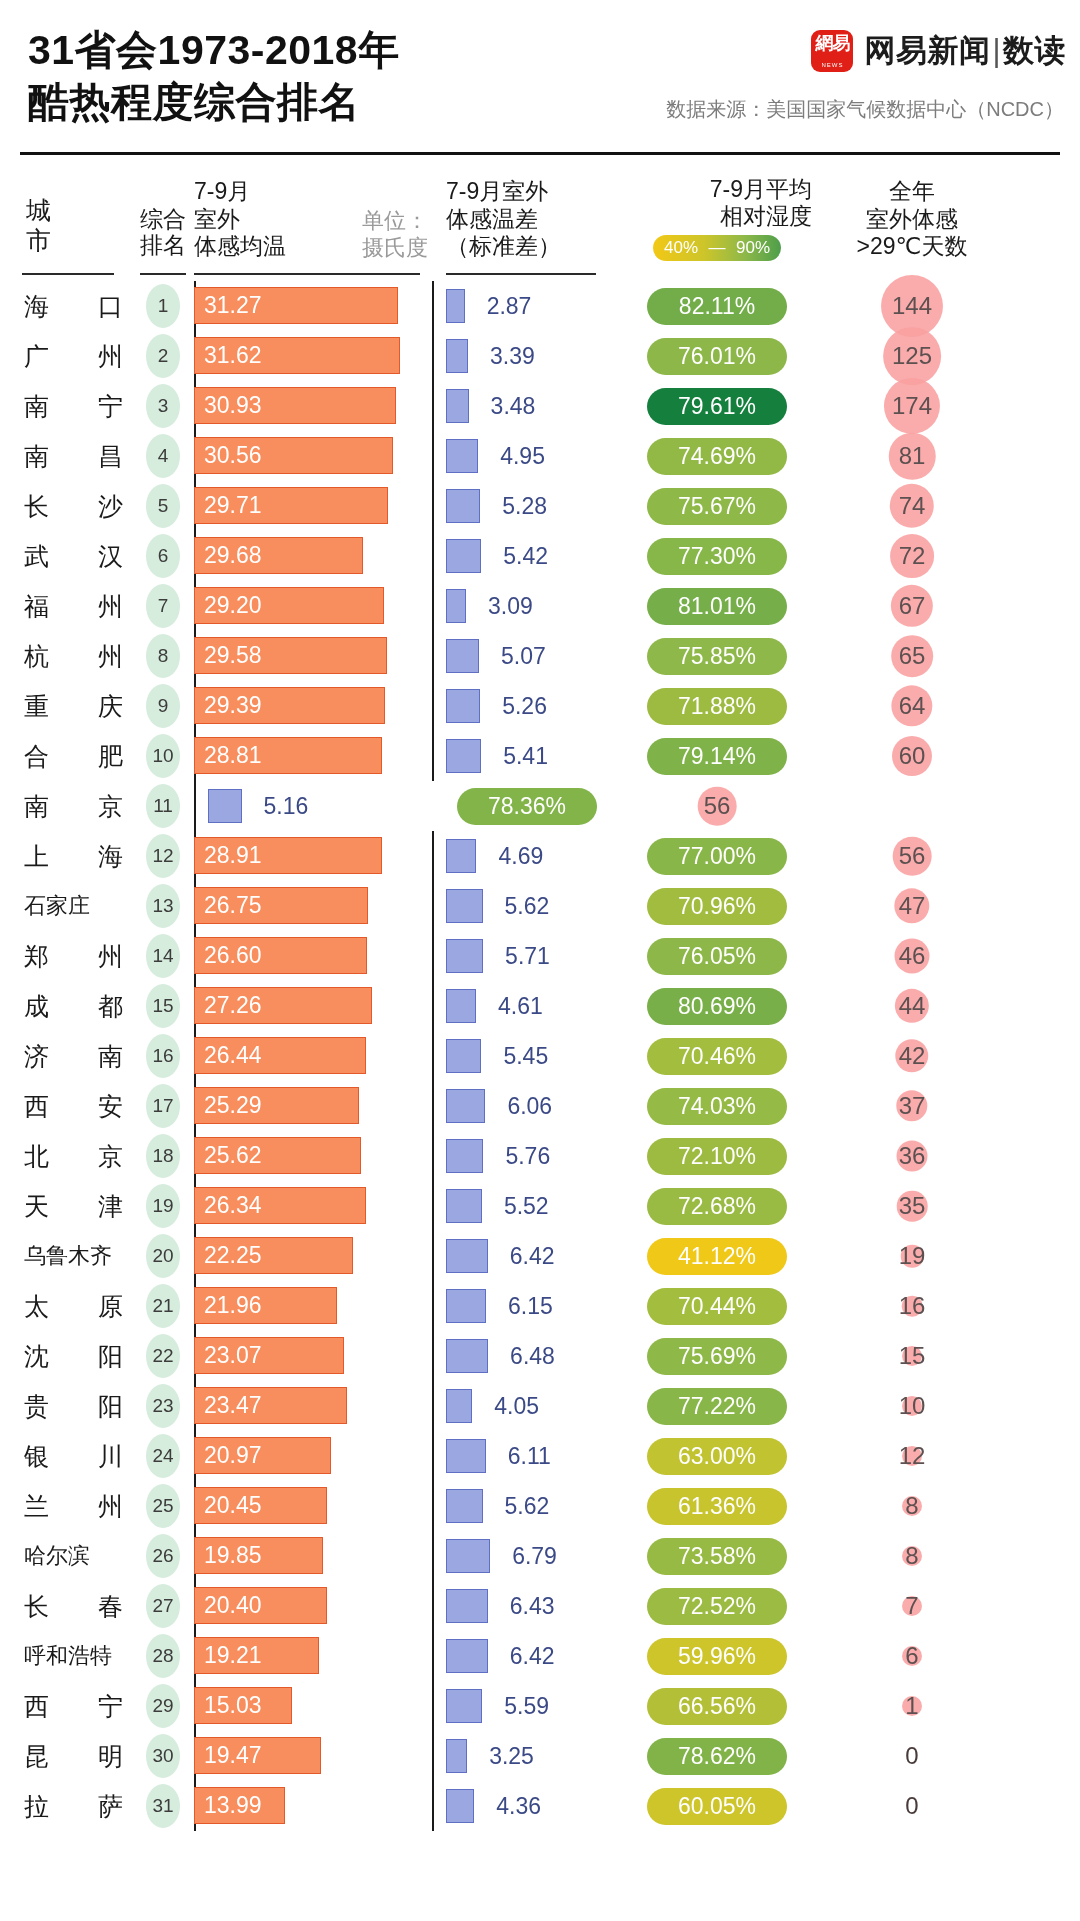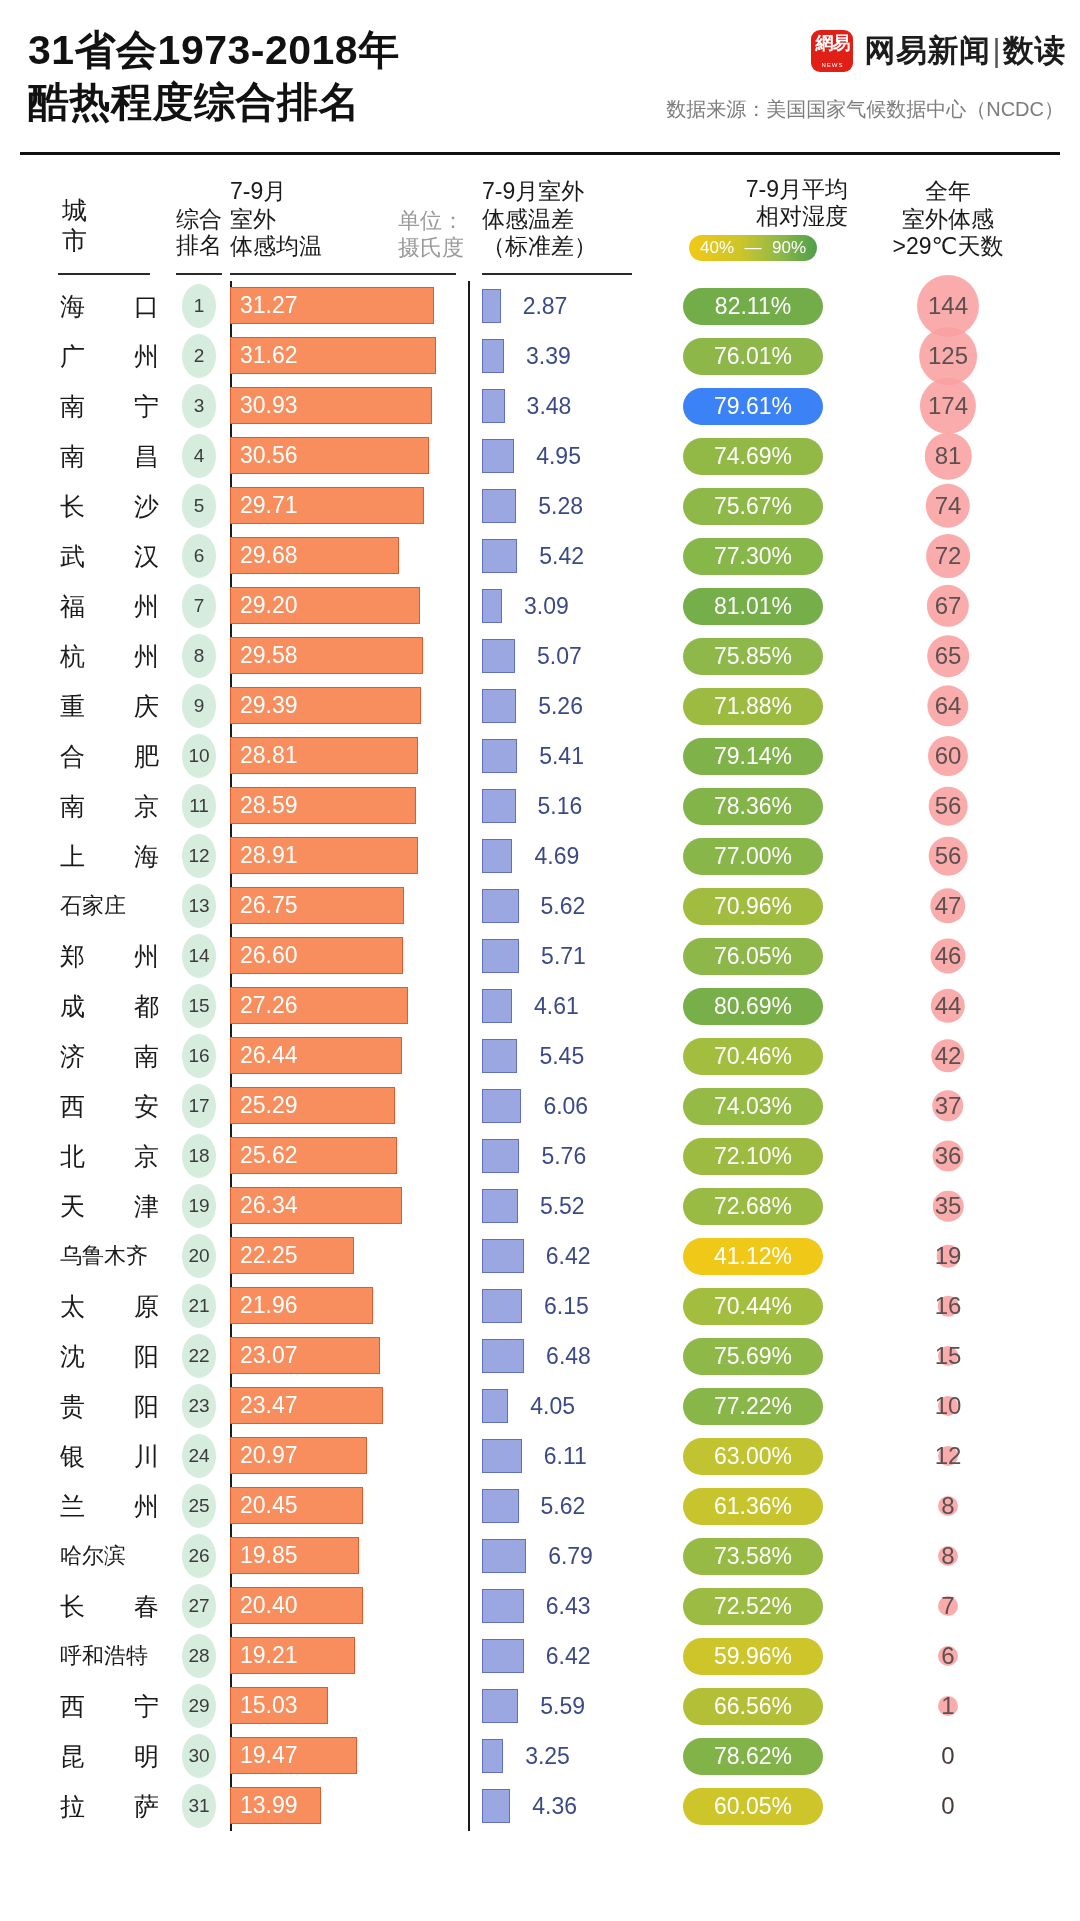--- a/index.html
+++ b/index.html
@@ -84,21 +84,21 @@
   }
 
   
   .top-rule {
     height: 3px;
     background: #111111;
     margin: 0 20px 0 20px;
   }
 
   
-  .grid { position: relative; margin-left: 36px; }
+  .grid { position: relative; }
   .row {
     display: grid;
     grid-template-columns: 118px 62px 238px 190px 190px 200px;
     column-gap: 0;
     align-items: center;
     padding-left: 14px;
   }
 
   
   .head-row {
@@ -398,21 +398,21 @@
       <div class="bar" style="width:201.51363636363635px;background:#f88e5d;border-color:#e4592a">
         <span class="val">30.93</span>
       </div>
     </div>
     <div class="stdcell">
       <div class="axis-std"></div>
       <div class="sbar" style="width:22.62px;background:#9aa7e0;border-color:#5f6fc4"></div>
       <span class="sval">3.48</span>
     </div>
     <div class="humcell">
-      <div class="hum-pill" style="background:#3b82f6">79.61%</div>
+      <div class="hum-pill" style="background:#15803d">79.61%</div>
     </div>
     <div class="dayscell">
       <div class="bubble" style="width:56.124365871201114px;height:56.124365871201114px;background:#f9a0a0"></div>
       <span class="days-num">174</span>
     </div>
       </div>
       <div class="drow">
     <div class="city sp2">南　昌</div>
     <div class="rankcell">
       <div class="rank-dot" style="background:#d6ecdd">4</div>
@@ -578,26 +578,20 @@
     <div class="dayscell">
       <div class="bubble" style="width:40.02082791080997px;height:40.02082791080997px;background:#f9a0a0"></div>
       <span class="days-num">60</span>
     </div>
       </div>
       <div class="drow">
     <div class="city sp2">南　京</div>
     <div class="rankcell">
       <div class="rank-dot" style="background:#d6ecdd">11</div>
     </div>
-    <div class="barcell">
-      <div class="axis-temp"></div>
-      <div class="bar" style="width:186.2681818181818px;background:#f88e5d;border-color:#e4592a">
-        <span class="val">28.59</span>
-      </div>
-    </div>
     <div class="stdcell">
       <div class="axis-std"></div>
       <div class="sbar" style="width:33.54px;background:#9aa7e0;border-color:#5f6fc4"></div>
       <span class="sval">5.16</span>
     </div>
     <div class="humcell">
       <div class="hum-pill" style="background:rgb(130,180,73)">78.36%</div>
     </div>
     <div class="dayscell">
       <div class="bubble" style="width:38.66379299666406px;height:38.66379299666406px;background:#f9a0a0"></div>
@@ -796,21 +790,21 @@
       <span class="days-num">35</span>
     </div>
       </div>
       <div class="drow">
     <div class="city sp0">乌鲁木齐</div>
     <div class="rankcell">
       <div class="rank-dot" style="background:#d6ecdd">20</div>
     </div>
     <div class="barcell">
       <div class="axis-temp"></div>
-      <div class="bar" style="width:124px;background:#f88e5d;border-color:#e4592a">
+      <div class="bar" style="width:159px;background:#f88e5d;border-color:#e4592a">
         <span class="val">22.25</span>
       </div>
     </div>
     <div class="stdcell">
       <div class="axis-std"></div>
       <div class="sbar" style="width:41.73px;background:#9aa7e0;border-color:#5f6fc4"></div>
       <span class="sval">6.42</span>
     </div>
     <div class="humcell">
       <div class="hum-pill" style="background:rgb(240,200,23)">41.12%</div>

